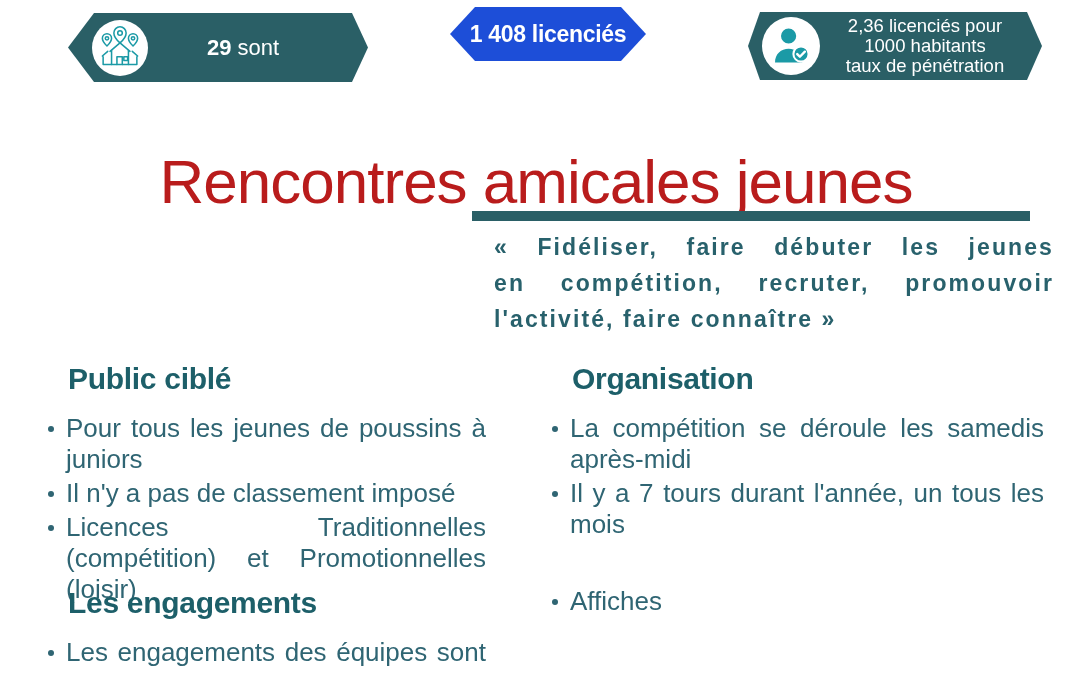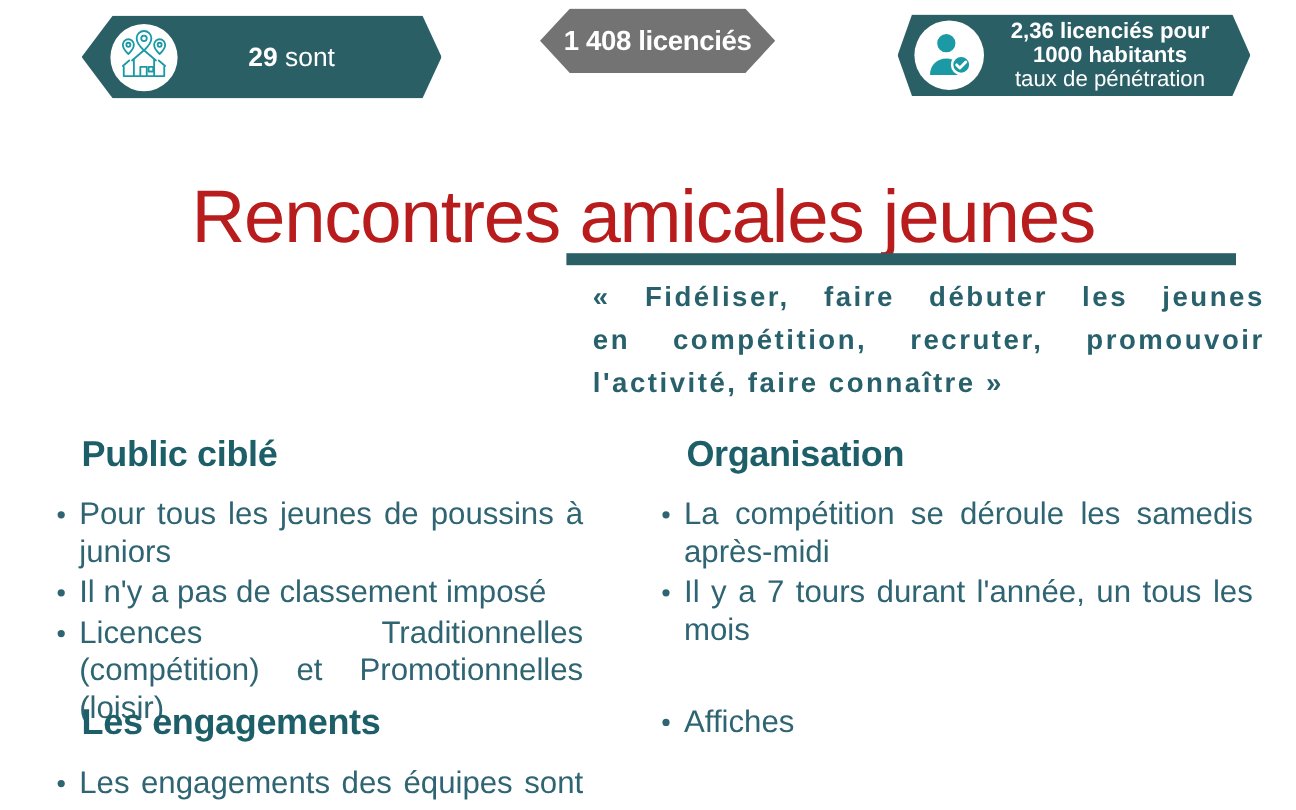--- a/index.html
+++ b/index.html
@@ -3,21 +3,21 @@
 <meta charset="utf-8">
 <style>
   * { margin:0; padding:0; box-sizing:border-box; }
   html,body { width:1080px; height:675px; background:#ffffff; overflow:hidden;
               font-family:"Liberation Sans", sans-serif; }
   .stage { position:relative; width:1080px; height:675px; background:#fff; }
 
   
   .badge { position:absolute; display:flex; align-items:center; color:#fff; }
   .badge-dark { background:#2a5f66; }
-  .badge-bright { background:#737373; }
+  .badge-bright { background:#1d4ed8; }
 
   .badge-clubs { left:68px; top:13px; width:300px; height:69px;
     clip-path:polygon(0 50%, 26px 0, calc(100% - 16px) 0, 100% 50%, calc(100% - 16px) 100%, 26px 100%); }
   .badge-clubs .circle { margin-left:24px; }
 
   .badge-lic { left:450px; top:7px; width:196px; height:54px; justify-content:center;
     clip-path:polygon(0 50%, 25px 0, calc(100% - 25px) 0, 100% 50%, calc(100% - 25px) 100%, 25px 100%);
     font-weight:bold; font-size:23px; letter-spacing:-0.3px; }
 
   .badge-pen { left:748px; top:12px; width:294px; height:68px;
@@ -27,21 +27,21 @@
   .circle { background:#fff; border-radius:50%; display:flex; align-items:center;
             justify-content:center; flex:0 0 auto; }
   .circle.c56 { width:56px; height:56px; }
   .circle.c58 { width:58px; height:58px; }
 
   .clubs-label { flex:1; text-align:center; font-size:22px; padding-right:30px; }
   .clubs-label b { font-weight:bold; }
 
   .pen-text { flex:1; text-align:center; font-size:18.5px; line-height:20px;
               padding:0 18px 0 6px; }
-  .pen-text .b { font-weight:bold; }
+  .pen-text .b { font-weight:normal; }
 
   
   .title { position:absolute; left:0; right:8px; top:146px; text-align:center;
            color:#b91c1c; font-size:62px; font-weight:normal; letter-spacing:-1px; }
 
   .quote-bar { position:absolute; left:472px; top:211px; width:558px; height:10px;
                background:#2a5f66; }
 
   .quote { position:absolute; left:494px; top:229px; width:560px; }
   .quote-line { color:#28616c; font-weight:bold; font-size:23px; letter-spacing:2.1px;

